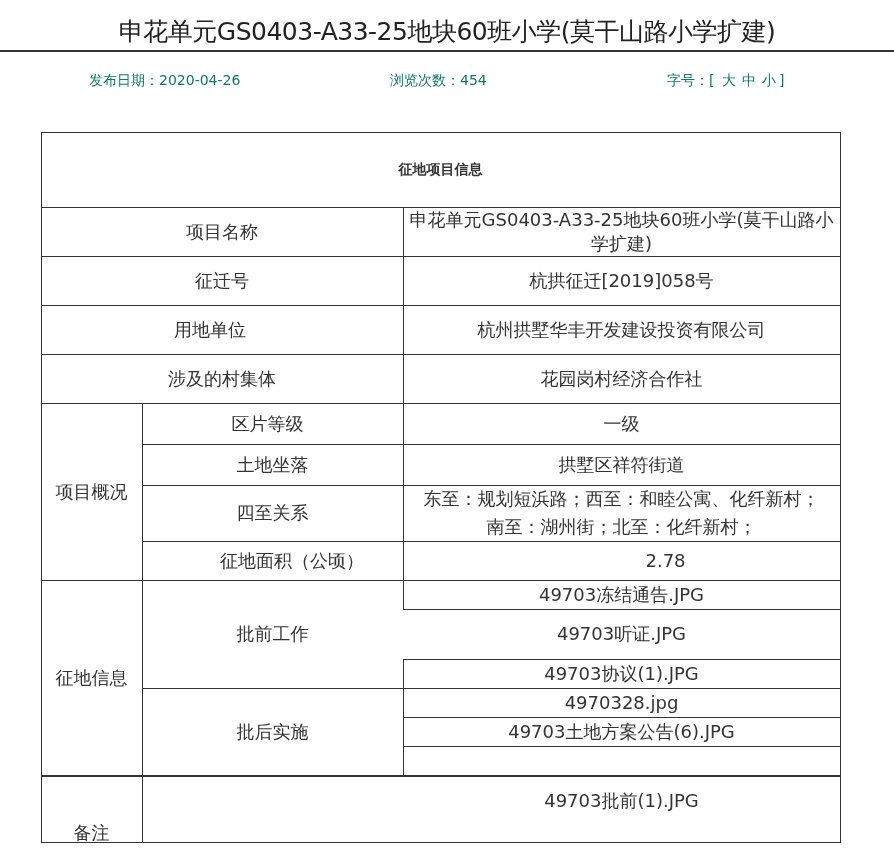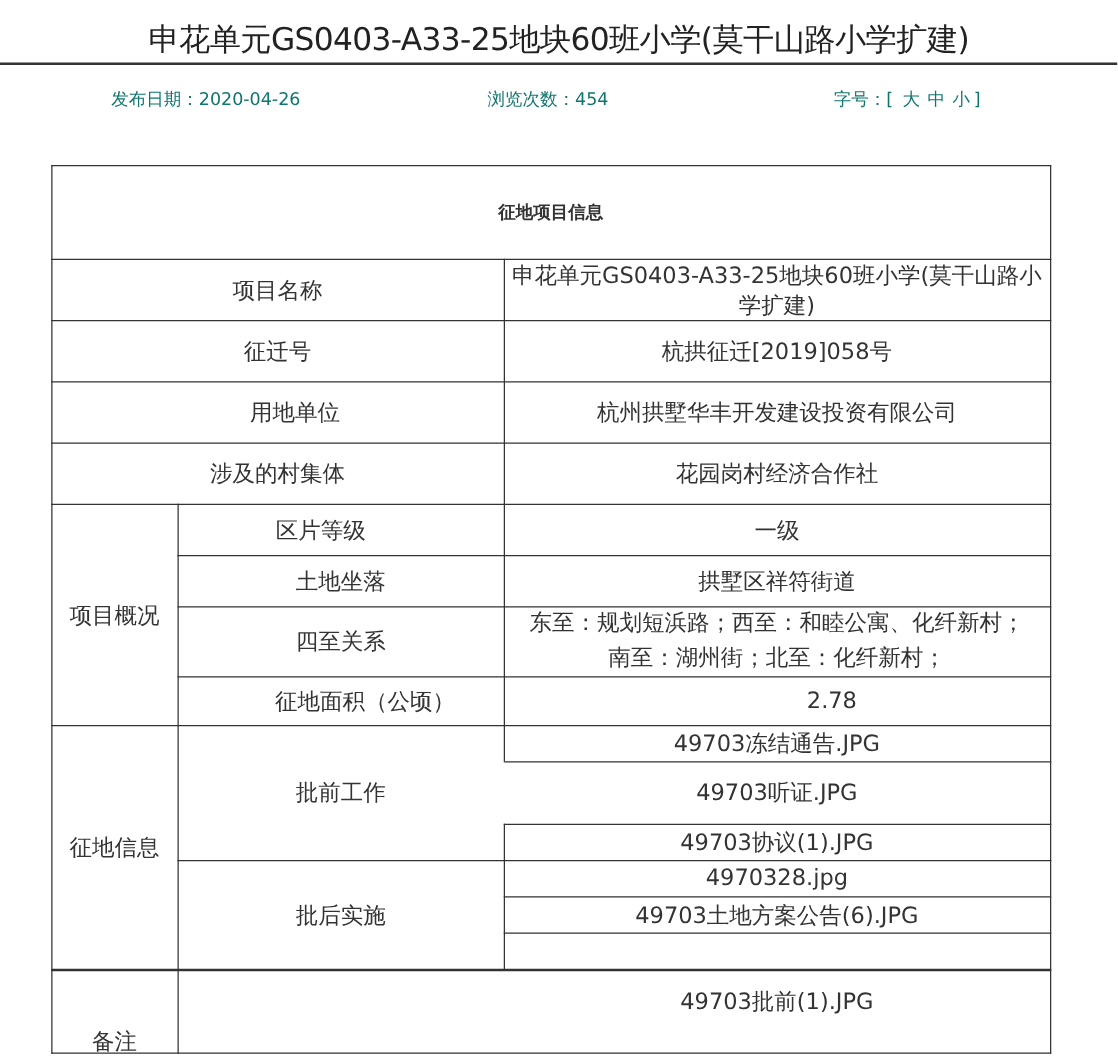--- a/index.html
+++ b/index.html
@@ -41,29 +41,29 @@
 <div>
 
   <div class="abs head" style="left:41px;top:132px;width:799px;height:75px;">征地项目信息</div>
 
   <div class="abs" style="left:41px;top:207px;width:362px;height:49px;">项目名称</div>
   <div class="abs" style="left:403px;top:207px;width:437px;height:49px;">申花单元GS0403-A33-25地块60班小学(莫干山路小学扩建)</div>
 
   <div class="abs" style="left:41px;top:256px;width:362px;height:49px;">征迁号</div>
   <div class="abs" style="left:403px;top:256px;width:437px;height:49px;">杭拱征迁[2019]058号</div>
 
-  <div class="abs" style="left:55px;top:305px;width:362px;height:49px;">用地单位</div>
+  <div class="abs" style="left:29px;top:305px;width:362px;height:49px;">用地单位</div>
   <div class="abs" style="left:403px;top:305px;width:437px;height:49px;">杭州拱墅华丰开发建设投资有限公司</div>
 
   <div class="abs" style="left:41px;top:354px;width:362px;height:49px;">涉及的村集体</div>
   <div class="abs" style="left:403px;top:354px;width:437px;height:49px;">花园岗村经济合作社</div>
 
   <div class="abs" style="left:41px;top:403px;width:101px;height:177px;">项目概况</div>
 
-  <div class="abs" style="left:126px;top:403px;width:261px;height:41px;">区片等级</div>
+  <div class="abs" style="left:137px;top:403px;width:261px;height:41px;">区片等级</div>
   <div class="abs" style="left:403px;top:403px;width:437px;height:41px;">一级</div>
 
   <div class="abs" style="left:142px;top:444px;width:261px;height:41px;">土地坐落</div>
   <div class="abs" style="left:403px;top:444px;width:437px;height:41px;">拱墅区祥符街道</div>
 
   <div class="abs" style="left:142px;top:485px;width:261px;height:56px;">四至关系</div>
   <div class="abs wrap" style="left:403px;top:485px;width:437px;height:56px;">东至：规划短浜路；西至：和睦公寓、化纤新村；南至：湖州街；北至：化纤新村；</div>
 
   <div class="abs" style="left:142px;top:541px;width:261px;height:39px;padding-left:39px;">征地面积（公顷）</div>
   <div class="abs" style="left:403px;top:541px;width:437px;height:39px;margin-left:44px;">2.78</div>

